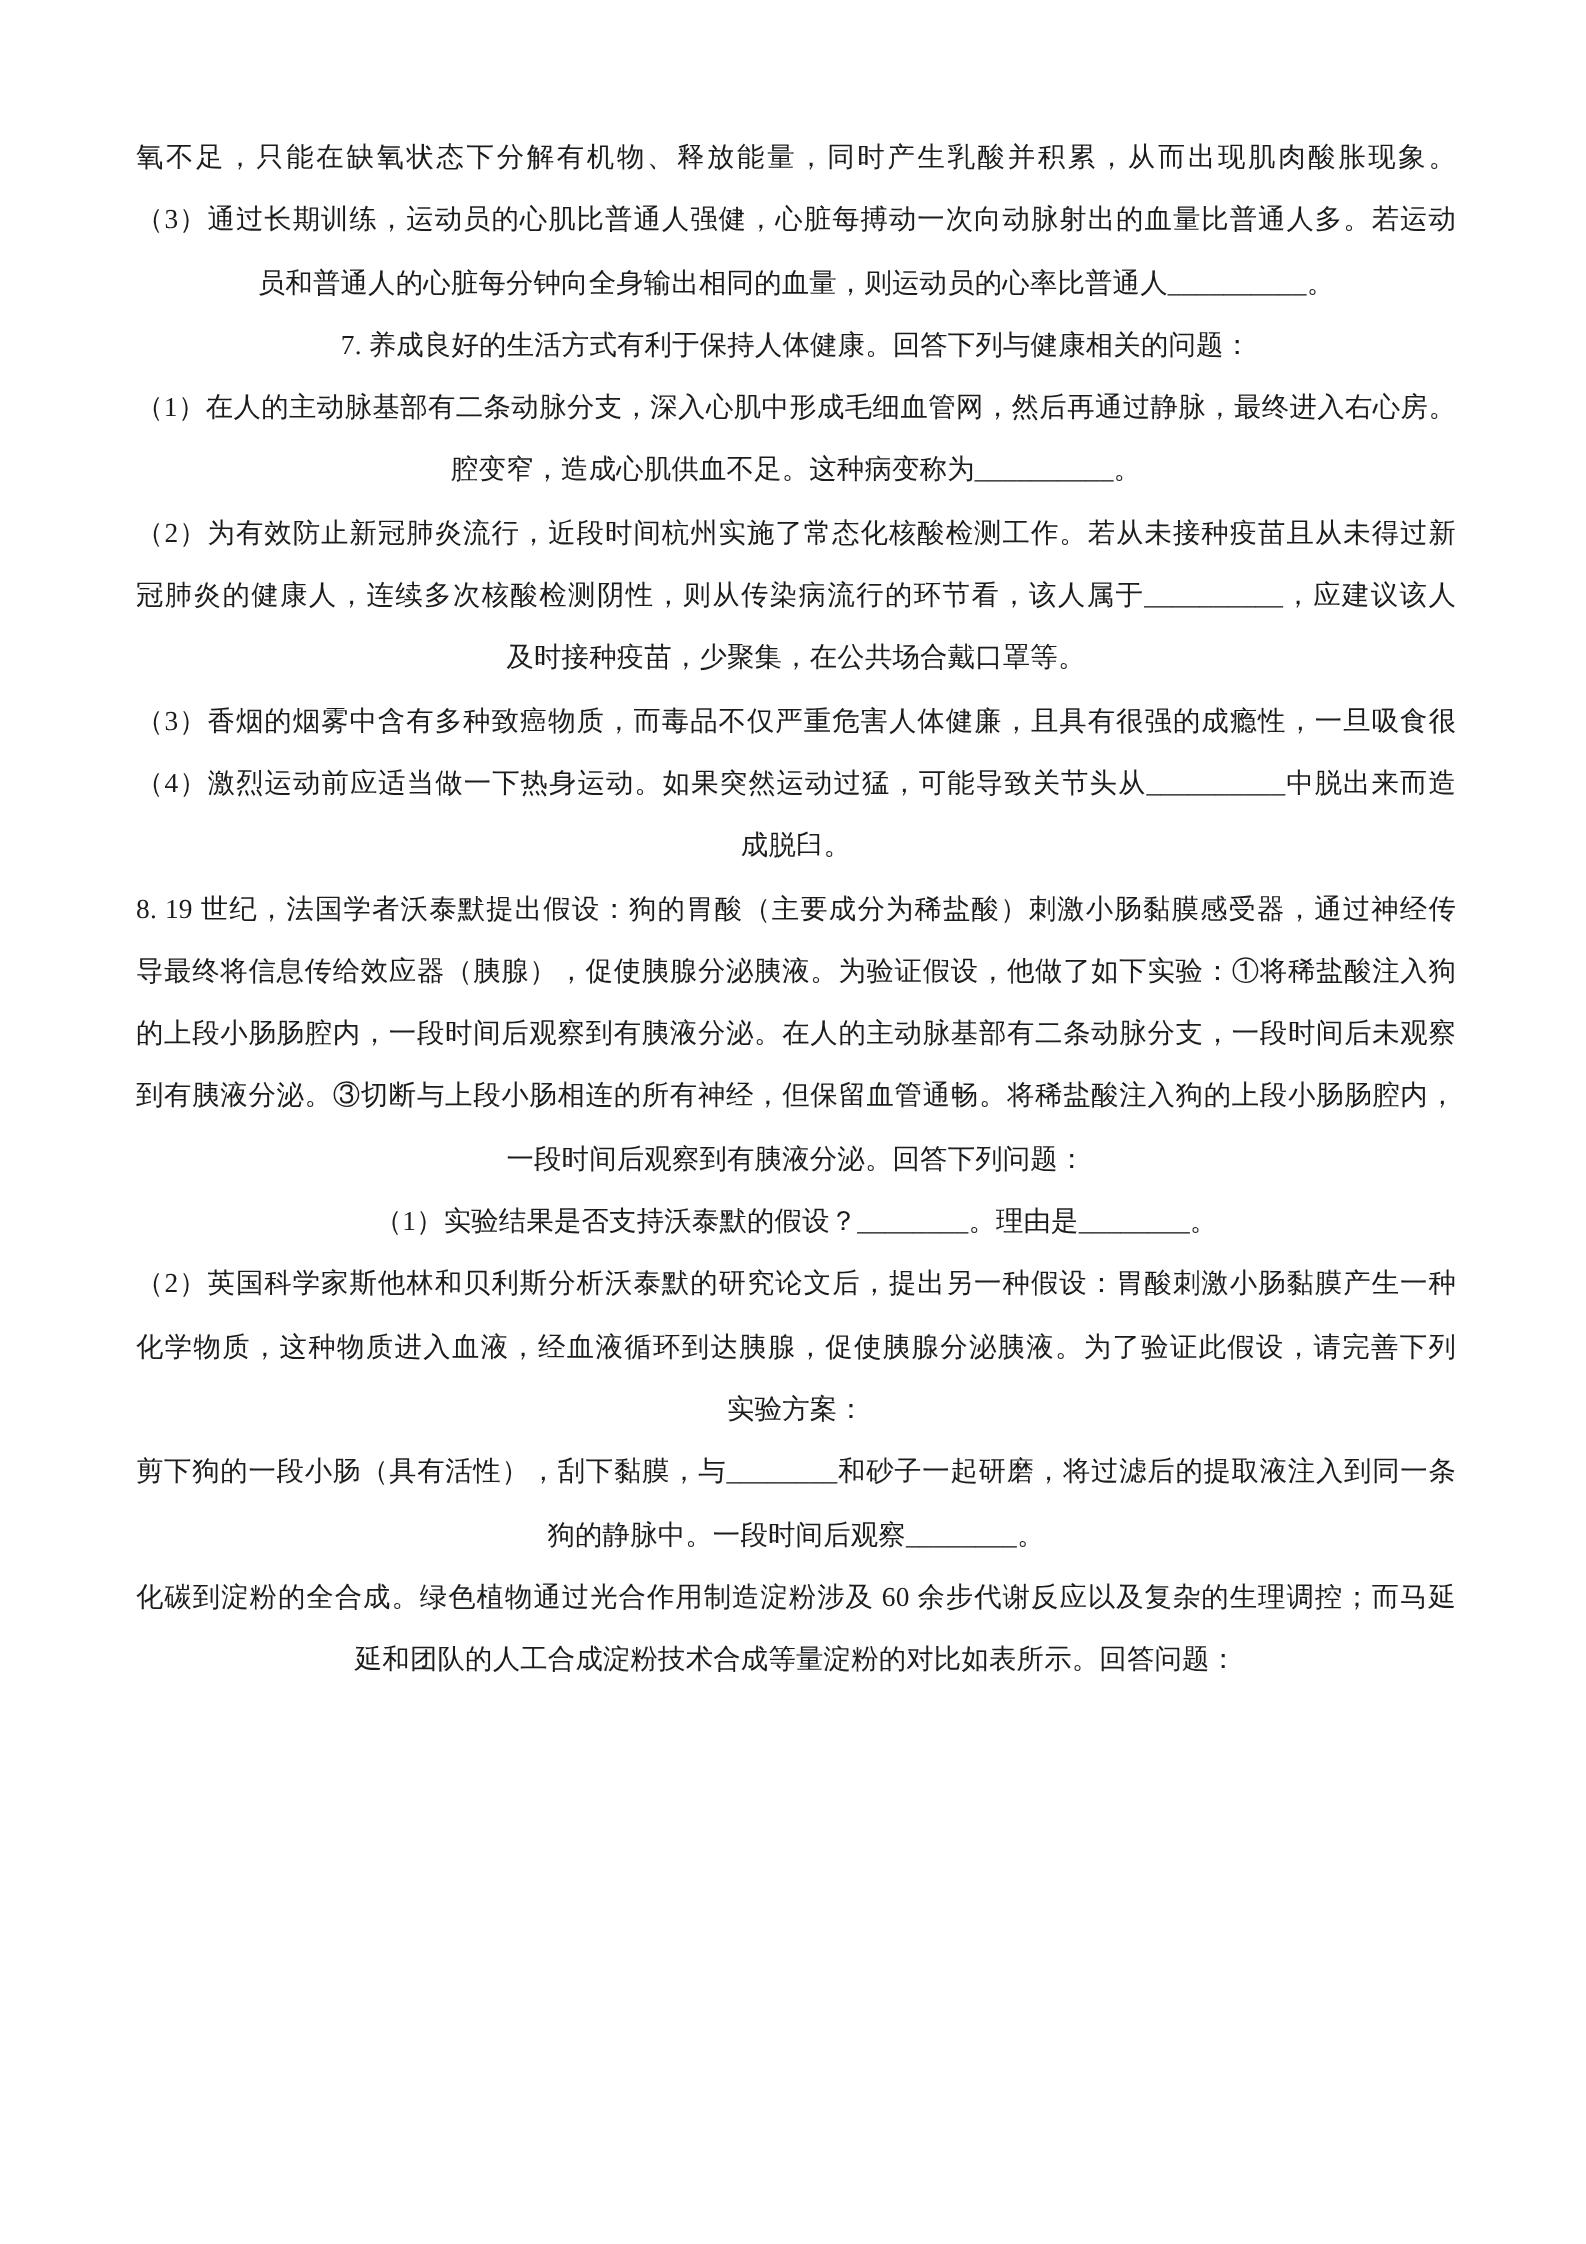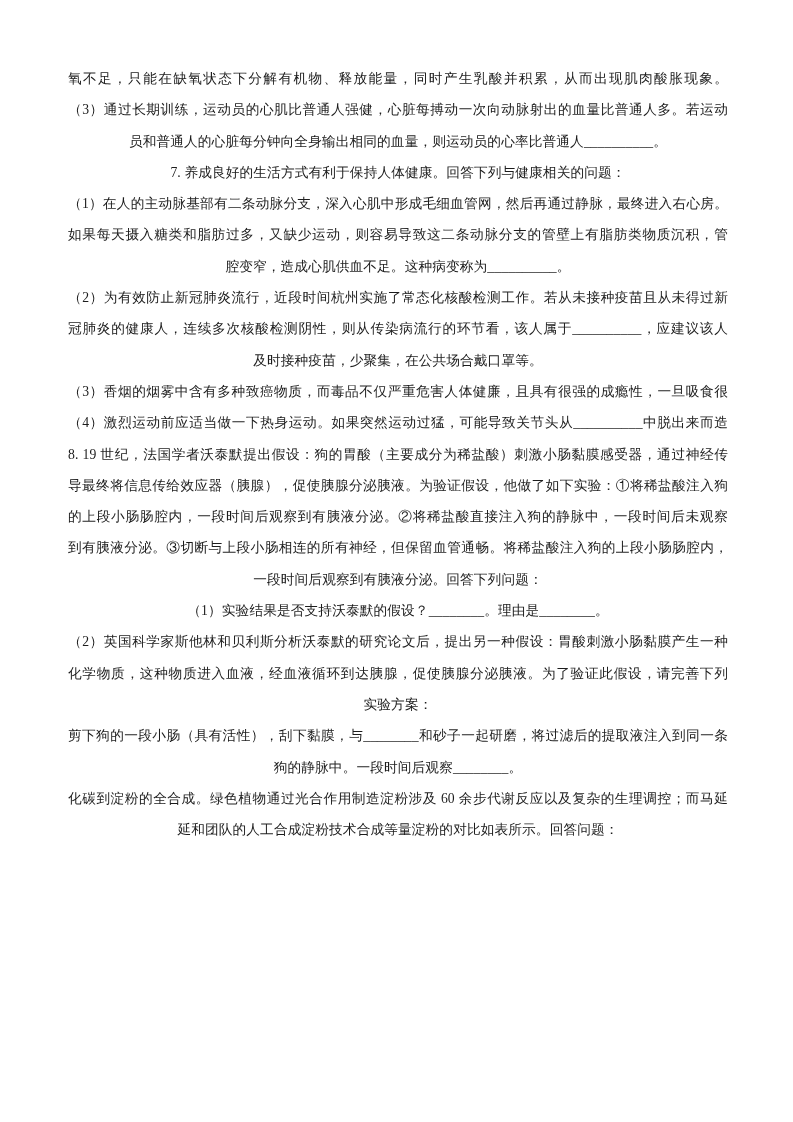--- a/index.html
+++ b/index.html
@@ -50,33 +50,33 @@
 
   <div class="doc-block">
     <p class="line j">氧不足，只能在缺氧状态下分解有机物、释放能量，同时产生乳酸并积累，从而出现肌肉酸胀现象。</p>
     <p class="line j">（3）通过长期训练，运动员的心肌比普通人强健，心脏每搏动一次向动脉射出的血量比普通人多。若运动</p>
     <p class="line">员和普通人的心脏每分钟向全身输出相同的血量，则运动员的心率比普通人__________。</p>
   </div>
 
   <div class="doc-block">
     <p class="line">7. 养成良好的生活方式有利于保持人体健康。回答下列与健康相关的问题：</p>
     <p class="line j">（1）在人的主动脉基部有二条动脉分支，深入心肌中形成毛细血管网，然后再通过静脉，最终进入右心房。</p>
-    <p class="line j">如果每天摄入糖类和脂肪过多，又缺少运动，则容易导致这二条动脉分支的管壁上有脂肪类物质沉积，管</p>
     <p class="line">腔变窄，造成心肌供血不足。这种病变称为__________。</p>
     <p class="line j">（2）为有效防止新冠肺炎流行，近段时间杭州实施了常态化核酸检测工作。若从未接种疫苗且从未得过新</p>
     <p class="line j">冠肺炎的健康人，连续多次核酸检测阴性，则从传染病流行的环节看，该人属于__________，应建议该人</p>
     <p class="line">及时接种疫苗，少聚集，在公共场合戴口罩等。</p>
     <p class="line j">（3）香烟的烟雾中含有多种致癌物质，而毒品不仅严重危害人体健廉，且具有很强的成瘾性，一旦吸食很</p>
     <p class="line j">（4）激烈运动前应适当做一下热身运动。如果突然运动过猛，可能导致关节头从__________中脱出来而造</p>
+    <p class="line">成脱臼。</p>
   </div>
 
   <div class="doc-block">
     <p class="line j">8. 19 世纪，法国学者沃泰默提出假设：狗的胃酸（主要成分为稀盐酸）刺激小肠黏膜感受器，通过神经传</p>
     <p class="line j">导最终将信息传给效应器（胰腺），促使胰腺分泌胰液。为验证假设，他做了如下实验：①将稀盐酸注入狗</p>
-    <p class="line j">的上段小肠肠腔内，一段时间后观察到有胰液分泌。②将稀盐酸直接注入狗的静脉中，一段时间后未观察</p>
+    <p class="line j">的上段小肠肠腔内，一段时间后观察到有胰液分泌。在人的主动脉基部有二条动脉分支，一段时间后未观察</p>
     <p class="line j">到有胰液分泌。③切断与上段小肠相连的所有神经，但保留血管通畅。将稀盐酸注入狗的上段小肠肠腔内，</p>
     <p class="line">一段时间后观察到有胰液分泌。回答下列问题：</p>
     <p class="line">（1）实验结果是否支持沃泰默的假设？________。理由是________。</p>
     <p class="line j">（2）英国科学家斯他林和贝利斯分析沃泰默的研究论文后，提出另一种假设：胃酸刺激小肠黏膜产生一种</p>
     <p class="line j">化学物质，这种物质进入血液，经血液循环到达胰腺，促使胰腺分泌胰液。为了验证此假设，请完善下列</p>
     <p class="line">实验方案：</p>
     <p class="line j">剪下狗的一段小肠（具有活性），刮下黏膜，与________和砂子一起研磨，将过滤后的提取液注入到同一条</p>
     <p class="line">狗的静脉中。一段时间后观察________。</p>
   </div>
 

